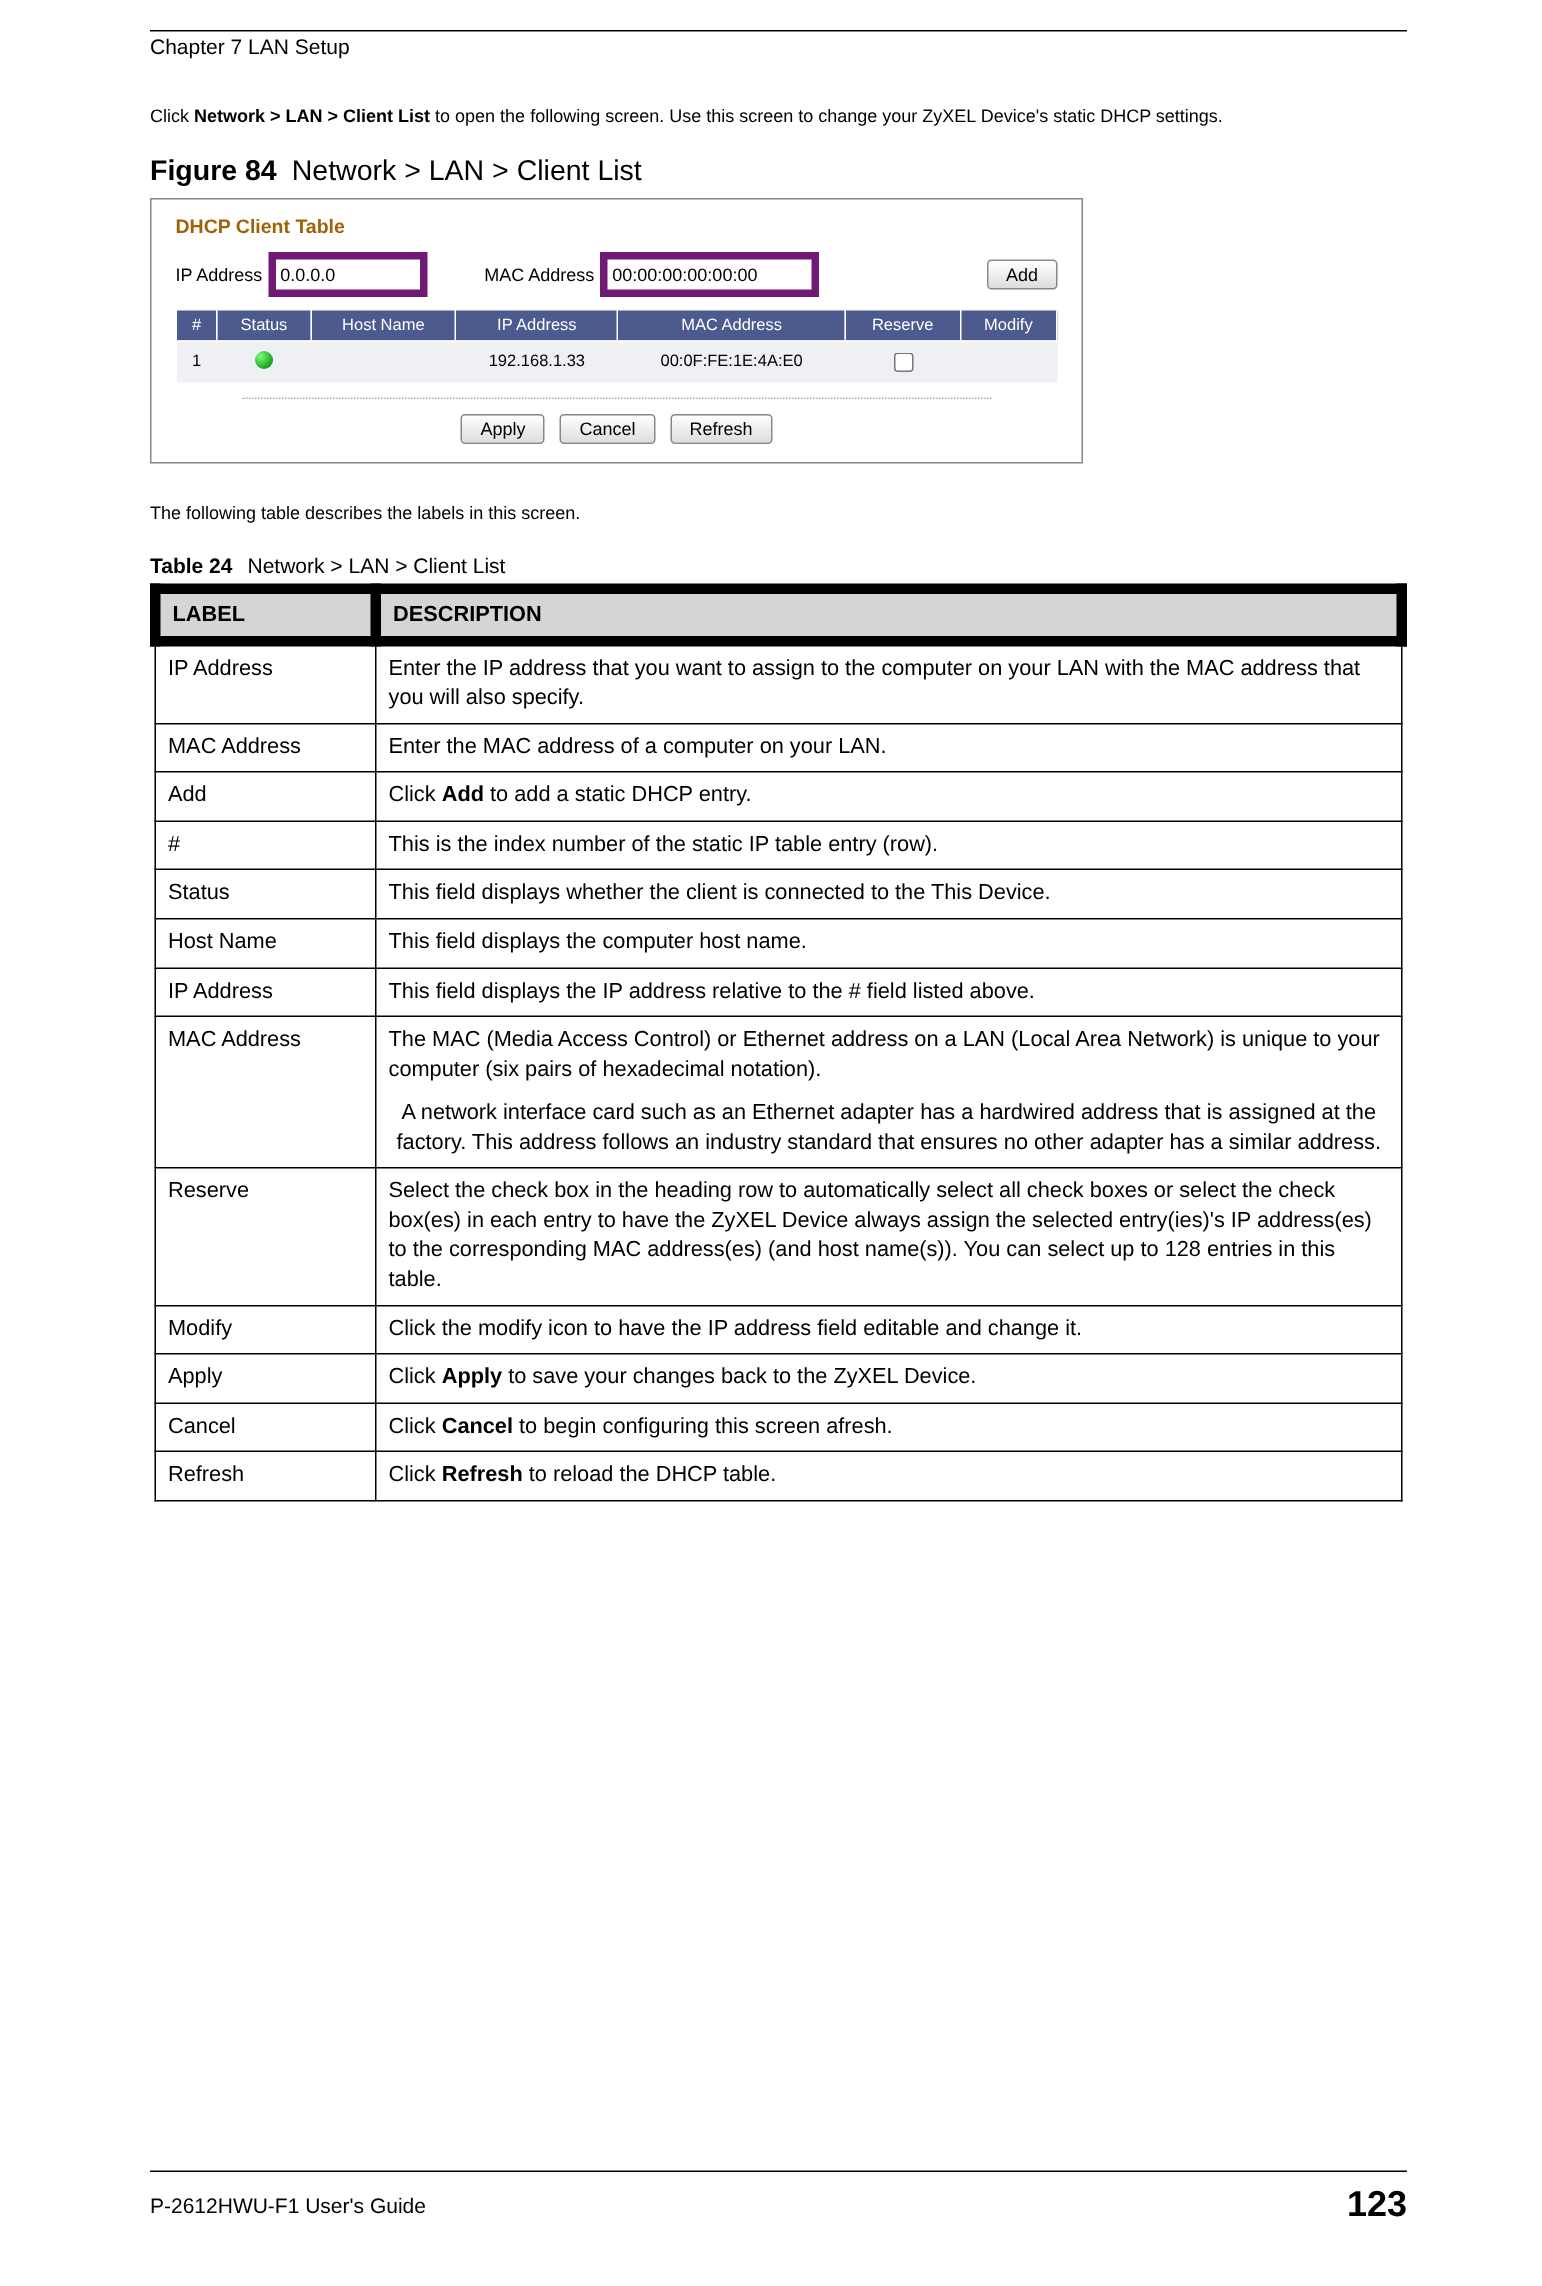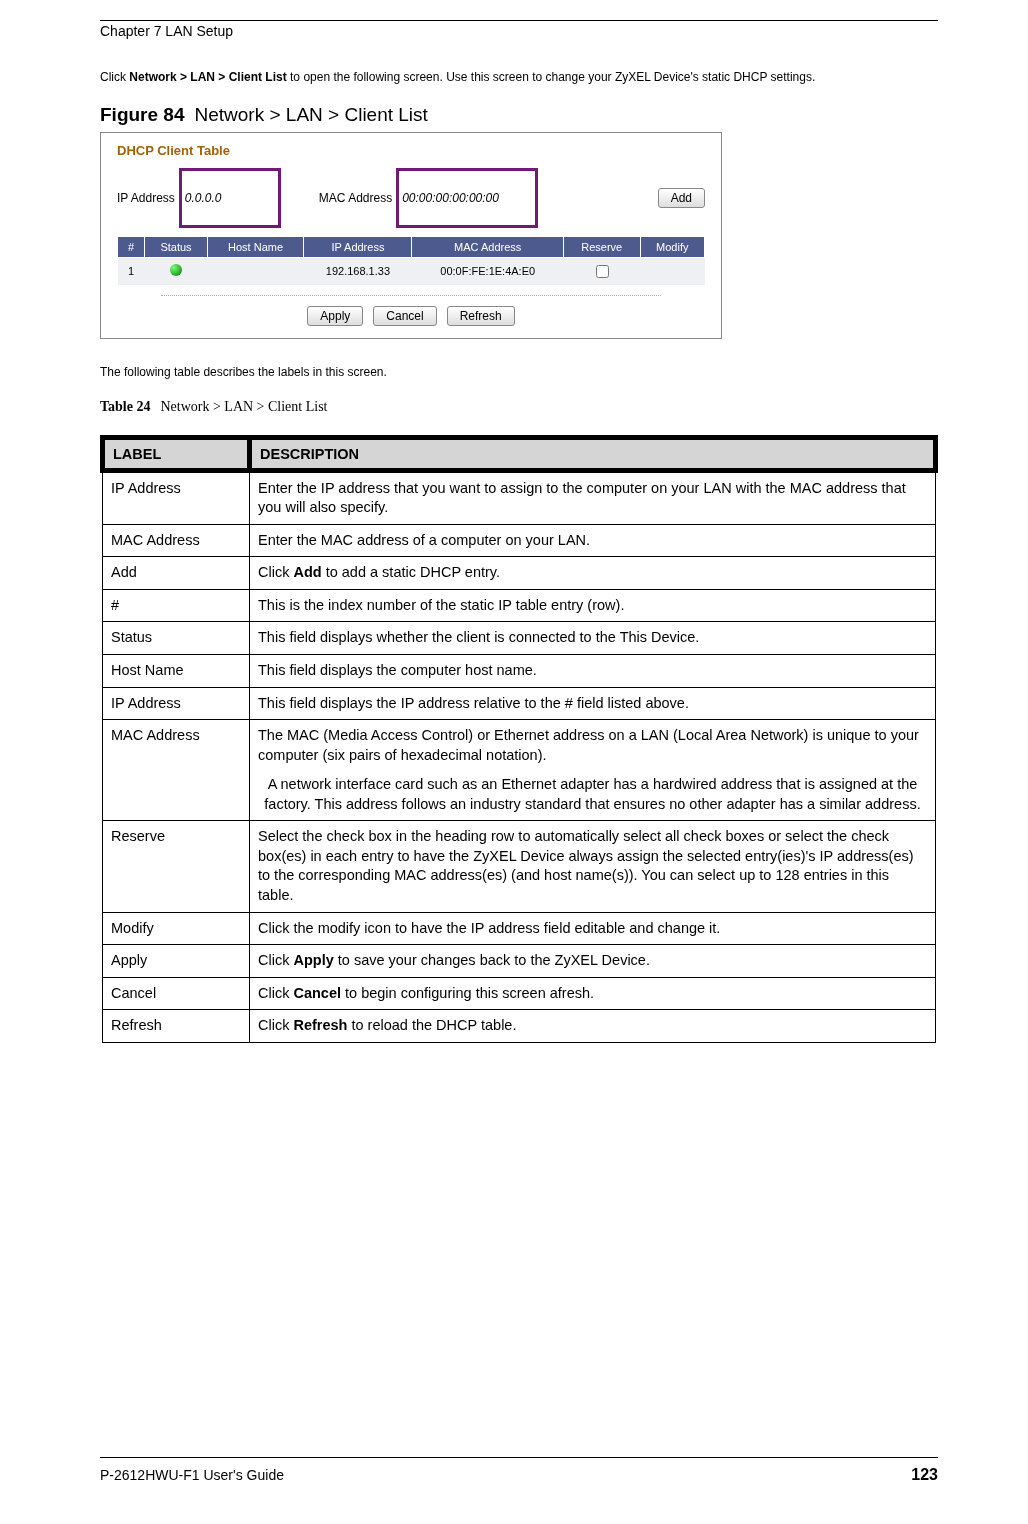--- a/index.html
+++ b/index.html
@@ -75,25 +75,24 @@
     align-items: center;
     padding: 4px 16px 8px 16px;
     gap: 4px;
     flex-wrap: wrap;
   }
   .form-row label {
     font-size: 12px;
   }
   .form-row input[type="text"] {
     font-size: 12px;
-    padding: 18px 3px;
-    border: 3px solid #701a75;
+    padding: 1px 3px;
+    border: 5px solid #701a75;
     height: 18px;
     width: 90px;
-    font-style: italic;
   }
   .form-row input.mac {
     width: 130px;
   }
   .add-btn, .btn {
     font-size: 12px;
     padding: 2px 12px;
     background: linear-gradient(#fff,#ddd);
     border: 1px solid #888;
     border-radius: 3px;
@@ -129,37 +128,37 @@
     margin: 4px 60px;
   }
   .btn-row {
     display: flex;
     justify-content: center;
     gap: 10px;
     padding: 6px 0 12px 0;
   }
   .table-caption {
     font-size: 14px;
-    font-family: Liberation Serif, serif;
-    margin-bottom: 20px;
+    font-family: Liberation Sans, sans-serif;
+    margin-bottom: 4px;
   }
   .table-caption b {
     margin-right: 10px;
   }
   .desc-table {
     width: 100%;
     border-collapse: collapse;
     font-size: 14.5px;
     font-family: Arial, sans-serif;
   }
   .desc-table th {
     background: #d5d5d5;
     text-align: left;
     padding: 6px 8px;
-    border: 5px solid #000000;
+    border: 7px solid #000000;
     font-weight: bold;
   }
   .desc-table td {
     border: 1px solid #000;
     padding: 6px 8px;
     vertical-align: top;
     line-height: 1.35;
   }
   .desc-table td.label {
     width: 130px;
@@ -175,21 +174,21 @@
     left: 100px;
     right: 90px;
     display: flex;
     justify-content: space-between;
     align-items: center;
     border-top: 1px solid #000;
     padding-top: 8px;
     font-size: 14px;
   }
   .footer .page-num {
-    font-size: 16px;
+    font-size: 24px;
     font-weight: bold;
   }
 </style>
 </head>
 <body>
 
 <div class="page">
   <div class="header-line"></div>
   <div class="chapter-header">Chapter 7 LAN Setup</div>
 

